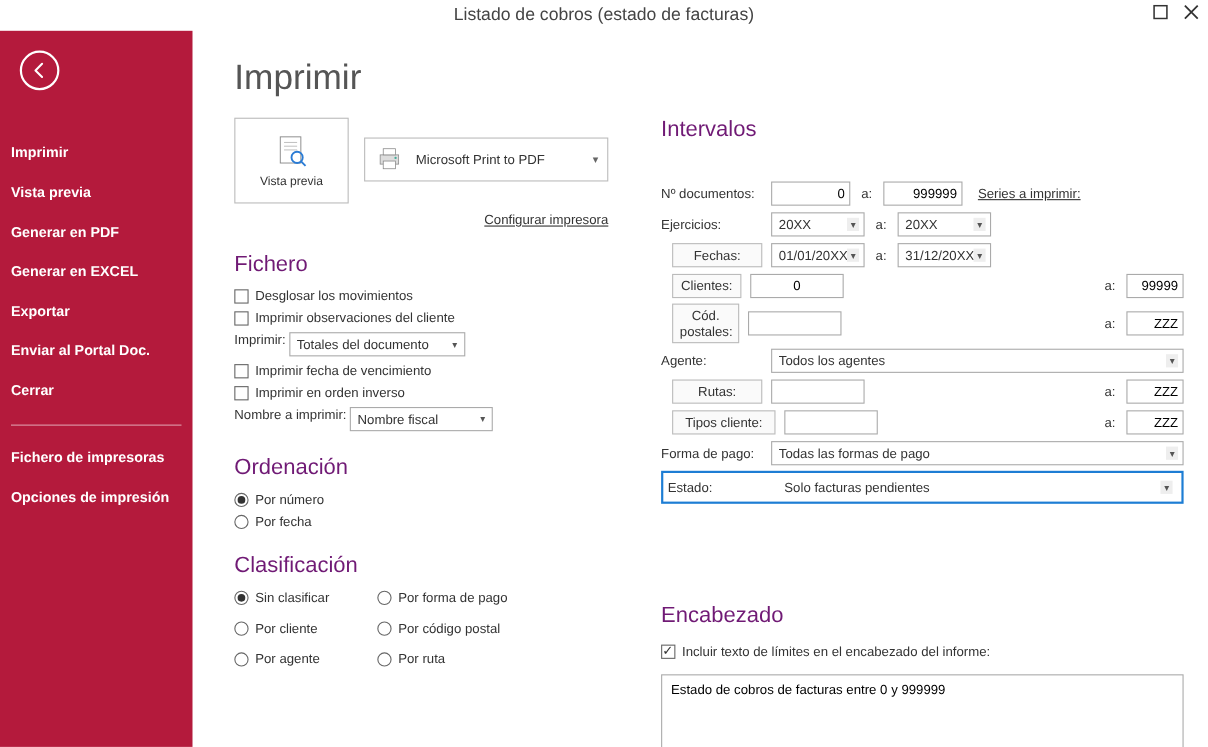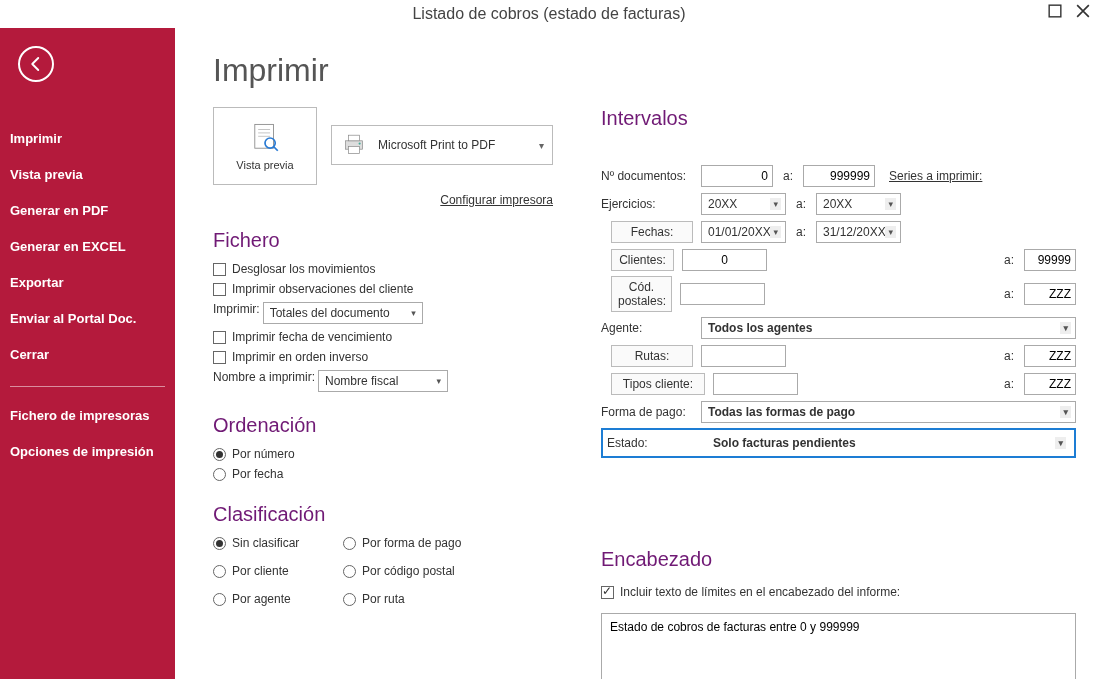--- a/index.html
+++ b/index.html
@@ -124,21 +124,21 @@
 .field-label { width:92px; text-align:left; }
 .field-label.btn { border:1px solid #bbb; padding:3px 6px; text-align:center; cursor:pointer; background:#fafafa;}
 .inp { border:1px solid #aaa; height:22px; padding:0 4px; background:#fff; font-size:12px; font-family:inherit;}
 .inp.n80 { width:72px; text-align:right;}
 .inp.n85 { width:85px; text-align:center;}
 .inp.n60 { width:52px; text-align:right;}
 .a-lbl { width:14px; text-align:center;}
 .dd { border:1px solid #aaa; height:22px; display:flex; align-items:center; padding:0 6px; position:relative; background:#fff; cursor:pointer;}
 .dd .caret { position:absolute; right:4px; font-size:9px; color:#555; background:#eee; padding:1px 3px;}
 .dd.n85 { width:85px;}
-.full-dd { flex:1;font-weight:bold; }
+.full-dd { flex:1; }
 .series-link { text-decoration: underline; cursor:pointer; margin-left:6px;}
 .estado-row { border:2px solid #1d7dd4; padding:2px 4px; margin-top:2px;}
 .header-textarea { width:100%; height:78px; border:1px solid #aaa; padding:6px 8px; font-size:12px; font-family:inherit; resize:none; margin-top:8px;}
 .dd-flex { flex:1; }
 .spacer { flex:1; }
 .subindent { margin-left: 10px; }
 </style>
 </head>
 <body>
 

